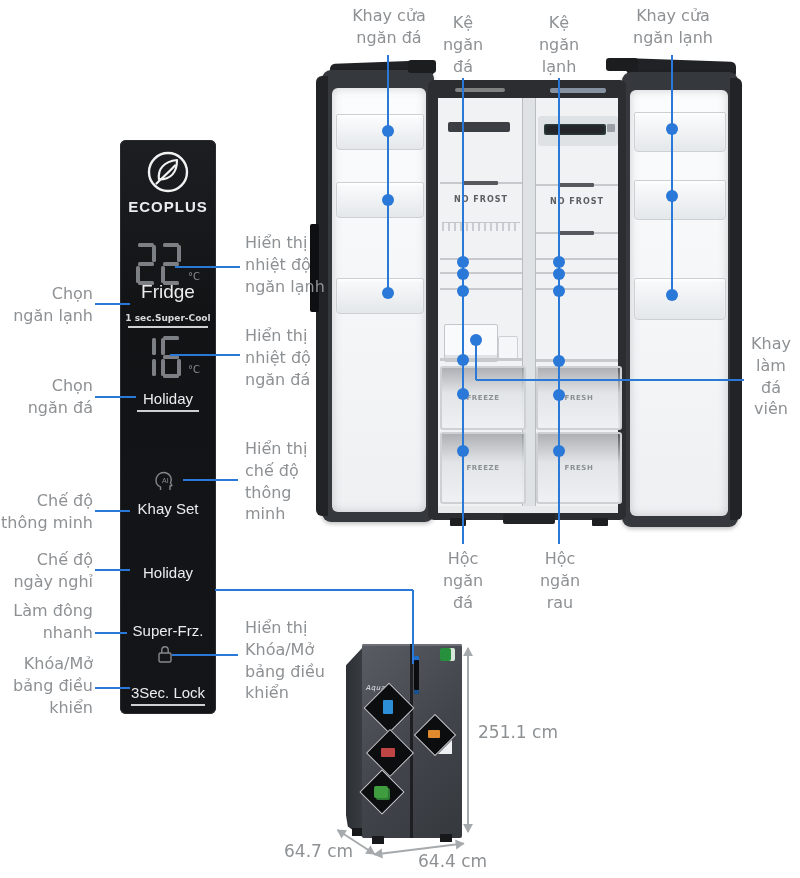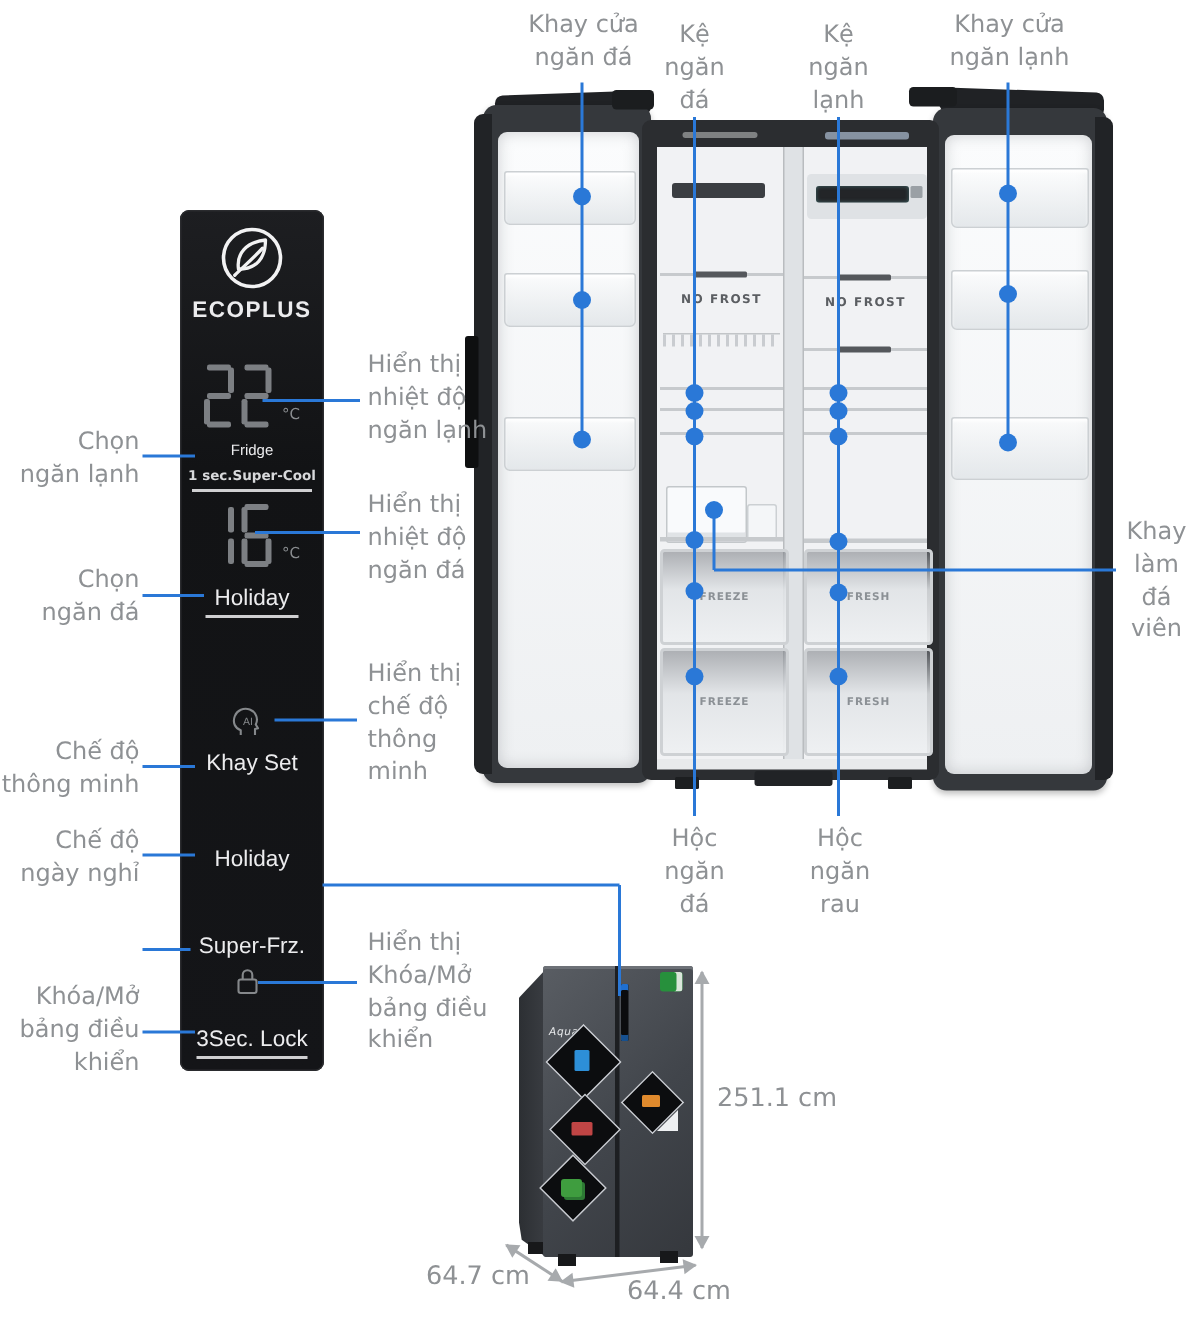--- a/index.html
+++ b/index.html
@@ -151,21 +151,21 @@
           <div class="seg-digit">
             <div class="seg s-top"></div>
             <div class="seg s-tr"></div>
             <div class="seg s-mid"></div>
             <div class="seg s-bl"></div>
             <div class="seg s-bot"></div>
           </div>
         </div>
       <span class="seg-unit">°C</span>
     </div>
-    <div class="ptxt" style="top:155px;font-size:10px;">Fridge</div>
+    <div class="ptxt" style="top:141px;font-size:19px;">Fridge</div>
     <div class="psub" style="top:173px;">1 sec.Super-Cool</div>
     <div class="uline" style="top:186px;width:80px;"></div>
 
     <div class="seg-row" style="top:196px;">
       <div style="display:flex;gap:5px;">
           <div class="seg-digit">
             <div class="seg s-tr"></div>
             <div class="seg s-br"></div>
           </div>
           <div class="seg-digit">
@@ -283,40 +283,42 @@
 ngăn lạnh</div>
 
   <div class="lbl r" style="left:0;top:283px;width:93px;">Chọn
 ngăn lạnh</div>
   <div class="lbl r" style="left:0;top:375px;width:93px;">Chọn
 ngăn đá</div>
   <div class="lbl r" style="left:0;top:490px;width:93px;">Chế độ
 thông minh</div>
   <div class="lbl r" style="left:0;top:549px;width:93px;">Chế độ
 ngày nghỉ</div>
+  <div class="lbl r" style="left:0;top:600px;width:93px;">Làm đông
+nhanh</div>
   <div class="lbl r" style="left:0;top:653px;width:93px;">Khóa/Mở
 bảng điều
 khiển</div>
 
   <div class="lbl l" style="left:245px;top:232px;width:86px;">Hiển thị
 nhiệt độ
 ngăn lạnh</div>
   <div class="lbl l" style="left:245px;top:325px;width:86px;">Hiển thị
 nhiệt độ
 ngăn đá</div>
   <div class="lbl l" style="left:245px;top:438px;width:86px;">Hiển thị
 chế độ
 thông
 minh</div>
   <div class="lbl l" style="left:245px;top:617px;width:90px;">Hiển thị
 Khóa/Mở
 bảng điều
 khiển</div>
 
-  <div class="lbl c" style="left:744px;top:343px;width:54px;">Khay
+  <div class="lbl c" style="left:744px;top:333px;width:54px;">Khay
 làm
 đá
 viên</div>
 
   <div class="lbl c" style="left:428px;top:548px;width:70px;">Hộc
 ngăn
 đá</div>
   <div class="lbl c" style="left:525px;top:548px;width:70px;">Hộc
 ngăn
 rau</div>

